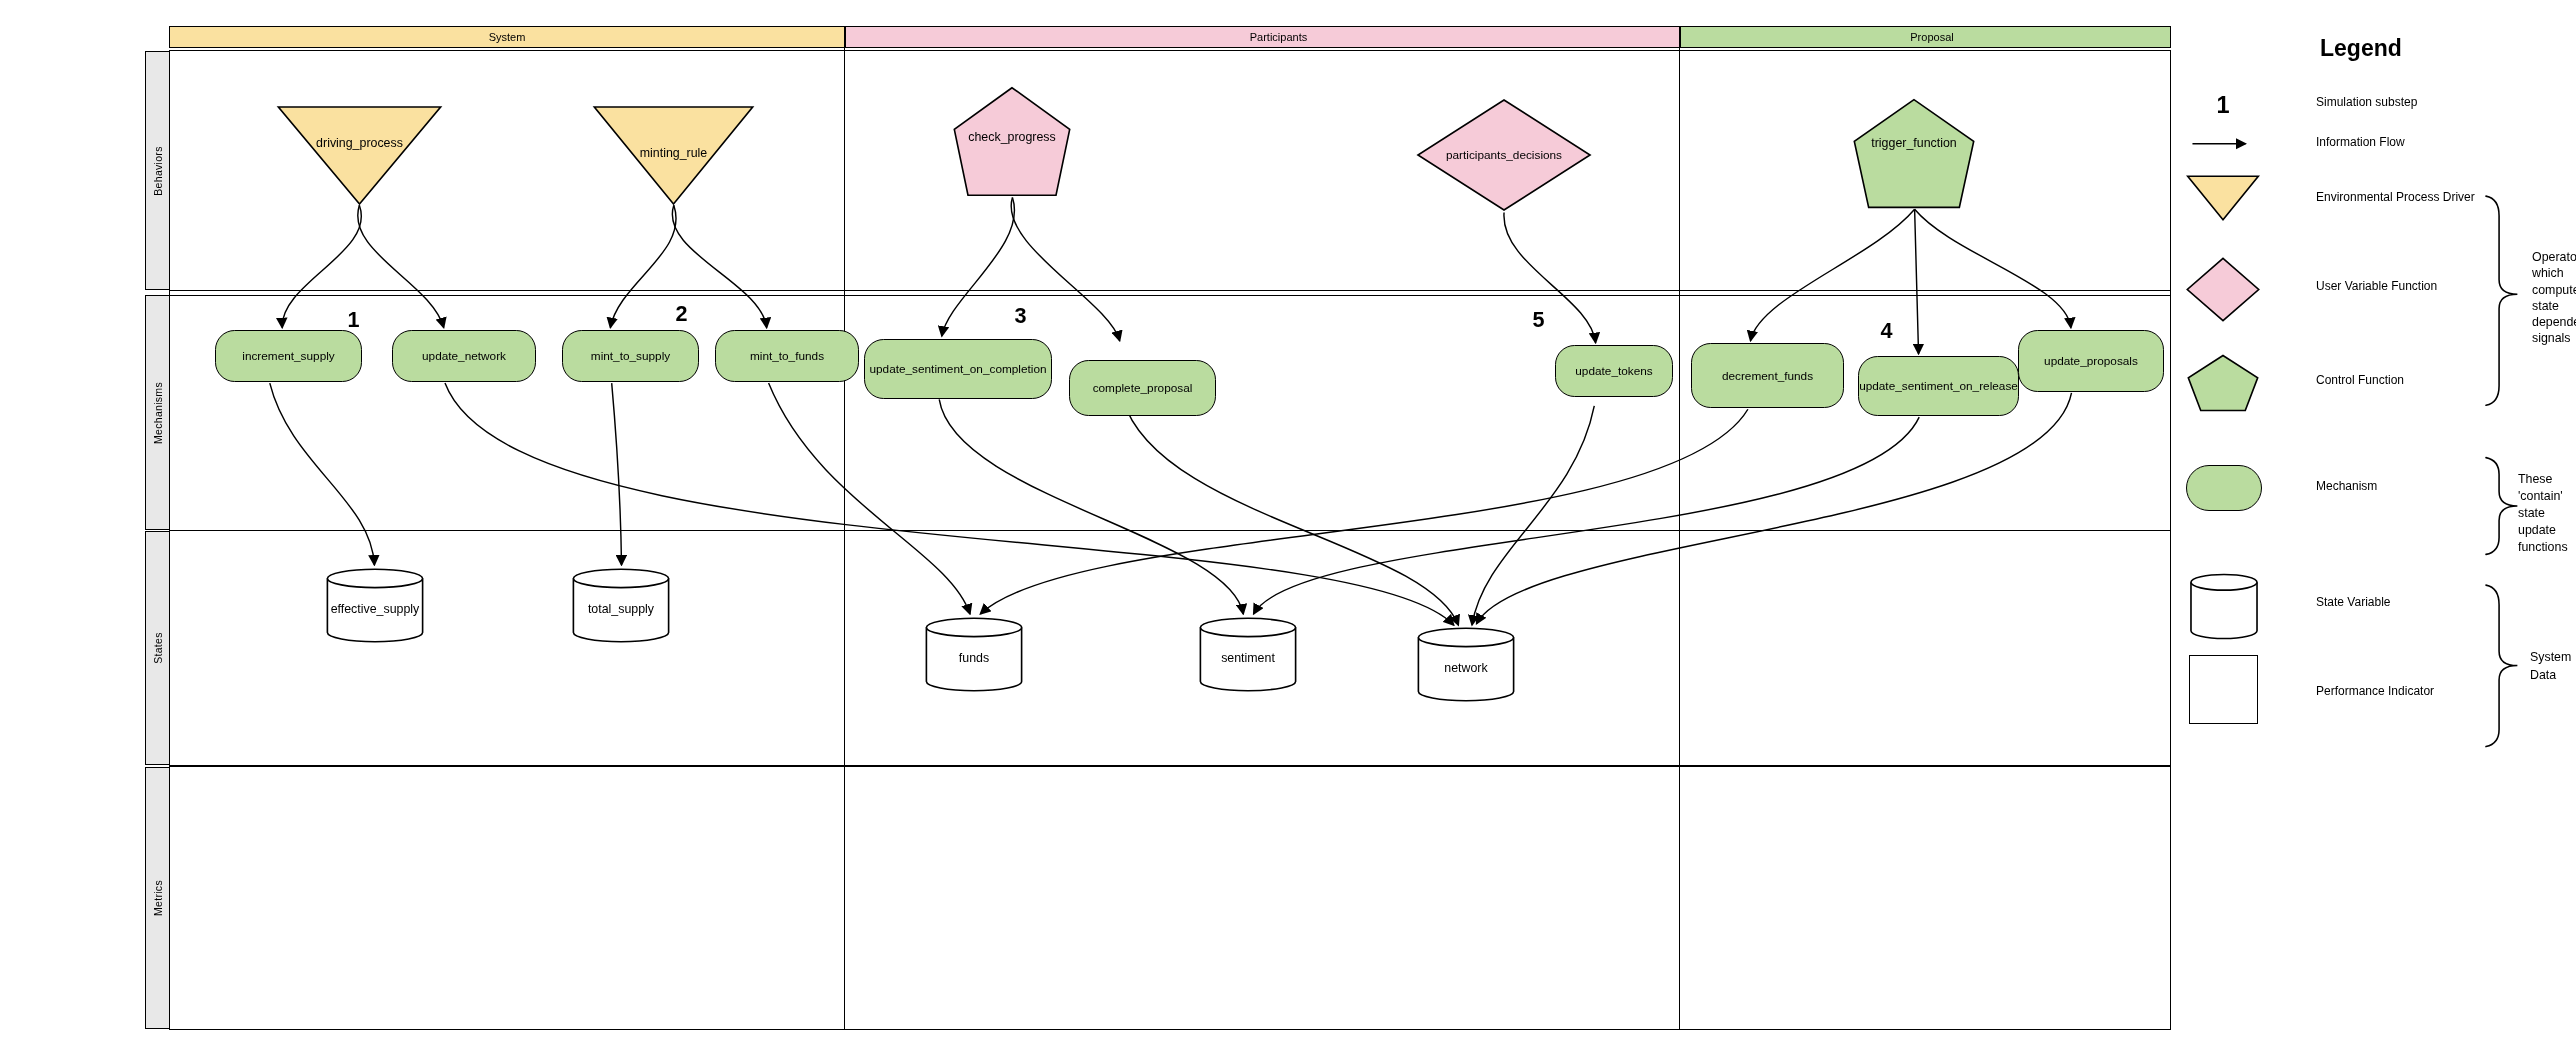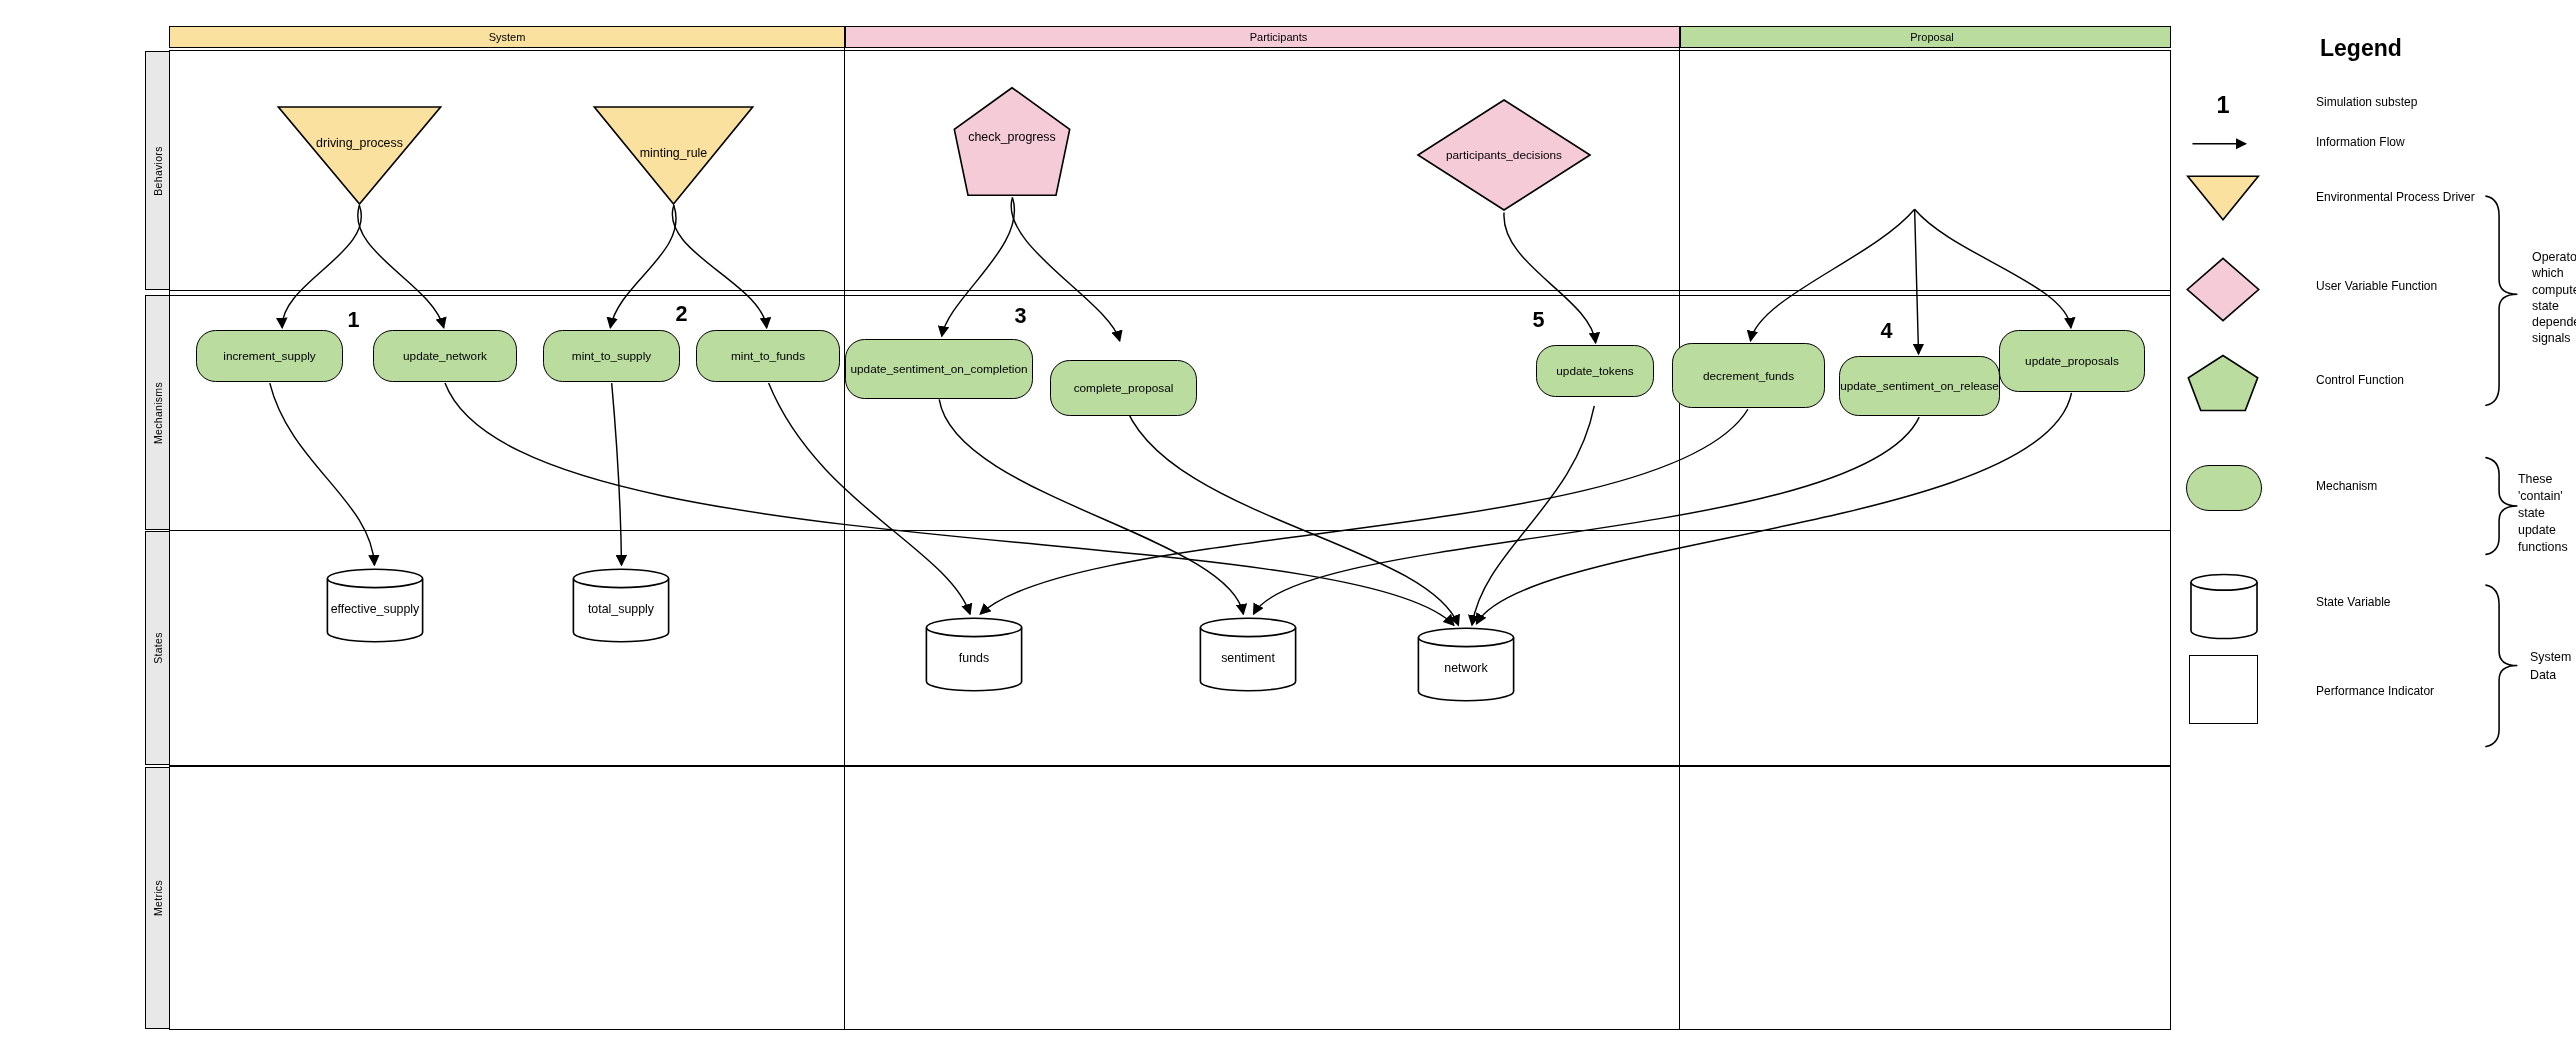--- a/index.html
+++ b/index.html
@@ -21,21 +21,21 @@
   
   .lane{position:absolute;left:145px;width:25px;background:#E8E8E8;border:1.3px solid #000;box-sizing:border-box;
         display:flex;align-items:center;justify-content:center;z-index:2;}
   .lane span{transform:rotate(-90deg);white-space:nowrap;font-size:10.5px;letter-spacing:0.3px;}
 
   
   .node{position:absolute;z-index:4;}
   .node svg{position:absolute;left:0;top:0;overflow:visible;}
   .nlabel{position:absolute;left:0;width:100%;text-align:center;font-size:12.4px;white-space:nowrap;}
   .mech{display:flex;align-items:center;justify-content:center;background:#BADC9F;border:1.6px solid #000;
-        border-radius:19.6px;box-sizing:border-box;font-size:11.8px;white-space:nowrap;text-align:center;z-index:4;position:absolute;}
+        border-radius:19.6px;box-sizing:border-box;font-size:11.8px;white-space:nowrap;text-align:center;z-index:4;position:absolute;margin-left:19px;}
   .substep{position:absolute;width:29px;text-align:center;font-size:21.6px;font-weight:bold;z-index:4;}
 
   
   #edges{position:absolute;left:0;top:0;z-index:3;pointer-events:none;}
   #edges path.edge{fill:none;stroke:#000;stroke-width:2.2px;}
   #edges path.brace{fill:none;stroke:#000;stroke-width:2.4px;stroke-linecap:round;}
 
   
   .legend-title{position:absolute;left:2320px;top:35px;font-size:23px;font-weight:bold;z-index:4;}
   .legend-label{position:absolute;left:2316px;font-size:12px;white-space:nowrap;z-index:4;}
@@ -137,20 +137,26 @@
         <polygon points="90.5,2 2,66 23,167 158,167 179,66" fill="#F6CBD8" stroke="#000" stroke-width="2.5"></polygon>
       </svg>
     <span class="nlabel" style="top:44px">check_progress</span>
   </div>
   <div class="node" style="left:1416px;top:98px;width:176px;height:114px">
     <svg width="176" height="114" viewBox="0 0 269 174">
         <polygon points="134.5,3 266,87 134.5,171 3,87" fill="#F6CBD8" stroke="#000" stroke-width="2.5"></polygon>
       </svg>
     <span class="nlabel" style="top:50px;font-size:11.8px">participants_decisions</span>
   </div>
+  <div class="node" style="left:1853px;top:98px;width:122px;height:111px">
+    <svg width="122" height="111" viewBox="0 0 187 169">
+        <polygon points="93.5,2 2,66 24,167 163,167 185,66" fill="#BADC9F" stroke="#000" stroke-width="2.5"></polygon>
+      </svg>
+    <span class="nlabel" style="top:38px">trigger_function</span>
+  </div>
 
   <div class="mech" style="left:196px;top:330px;width:147px;height:52px">
     <span>increment_supply</span>
   </div>
   <div class="mech" style="left:373px;top:330px;width:144px;height:52px">
     <span>update_network</span>
   </div>
   <div class="mech" style="left:543px;top:330px;width:137px;height:52px">
     <span>mint_to_supply</span>
   </div>

